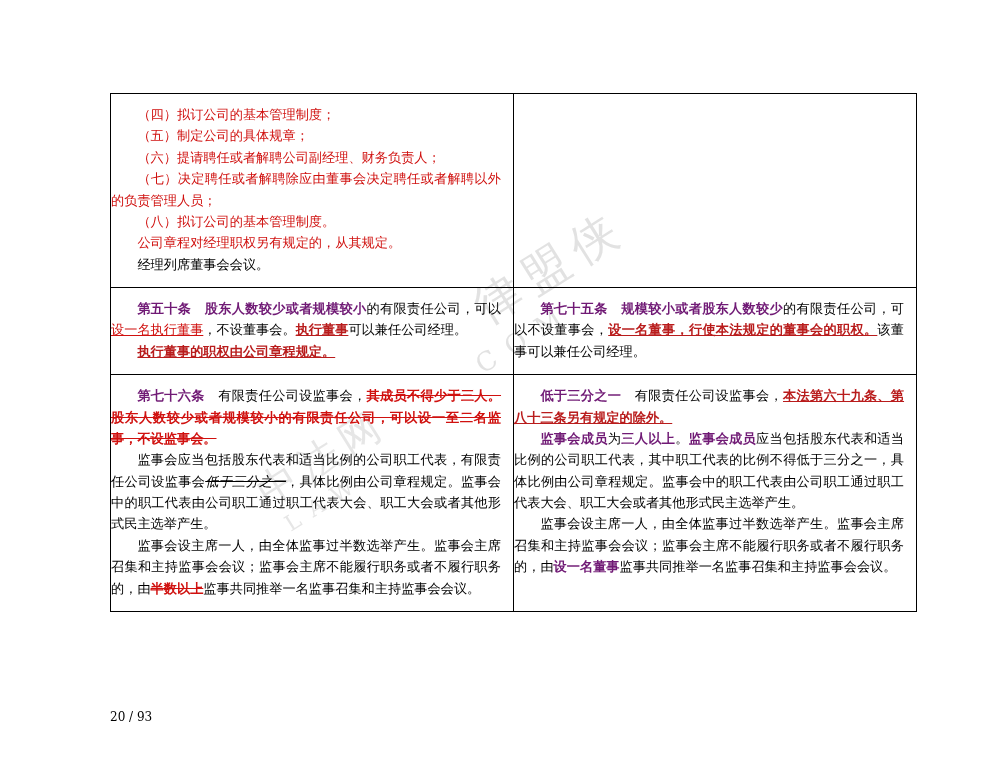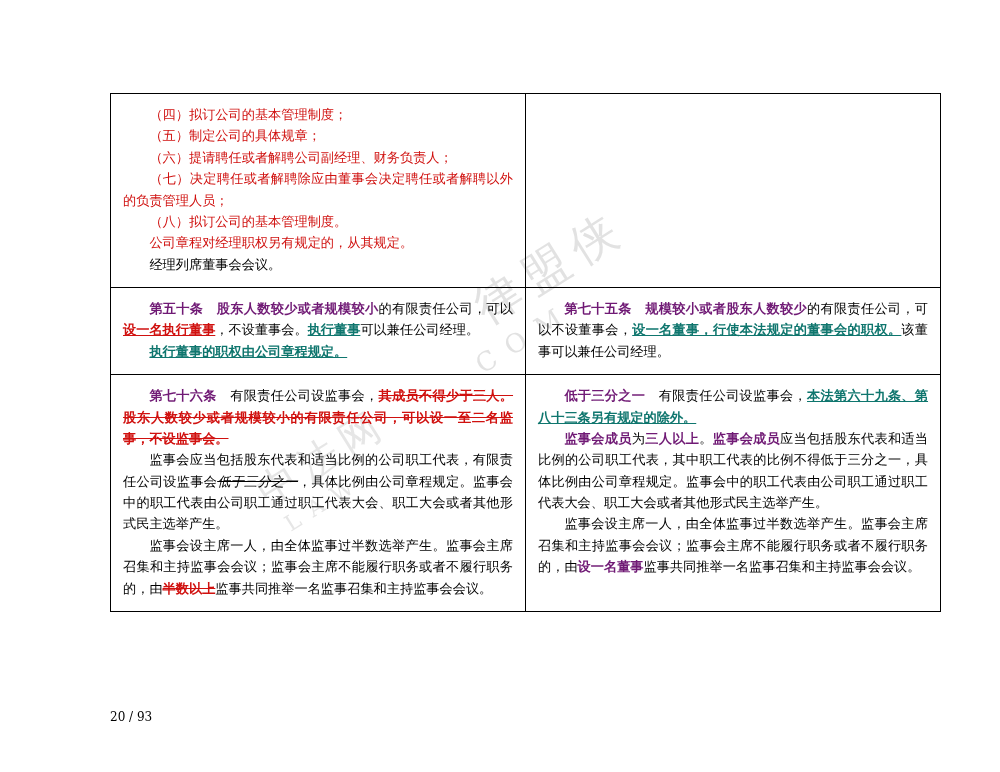--- a/index.html
+++ b/index.html
@@ -81,40 +81,40 @@
     top: 93px;
     width: 780px;
     border-collapse: collapse;
     table-layout: fixed;
     z-index: 10;
     background: transparent;
   }
   table.doc-table td {
     border: 1px solid #000;
     vertical-align: top;
-    padding: 10px 12px 12px 12px;
+    padding: 10px 12px 12px 0;
     background: transparent;
   }
   td.cell-left { width: 390px; }
   td.cell-right { width: 390px; }
 
   .p {
     font-family: "DejaVu Serif", "Liberation Serif", serif;
     font-size: 13.2px;
     line-height: 1.62;
     margin: 0;
     text-align: justify;
     color: #000;
   }
   .indent { text-indent: 2em; }
   .red { color: #d0110f; }
   .red-b { color: #701a75; font-weight: bold; }
   .strike { text-decoration: line-through; font-style: italic; }
-  .red-b-u { color: #0f766e; font-weight: bold; text-decoration: underline; }
-  .red-u { color: #d0110f; text-decoration: underline; font-weight: bold; }
+  .red-b-u { color: #b91c1c; font-weight: bold; text-decoration: underline; }
+  .red-u { color: #d0110f; text-decoration: underline; }
   .red-b-s { color: #d0110f; font-weight: bold; text-decoration: line-through; }
 
   .footer {
     position: absolute;
     left: 110px;
     top: 710px;
     font-family: "DejaVu Serif", "Liberation Serif", serif;
     font-size: 12px;
     color: #000;
     z-index: 10;

